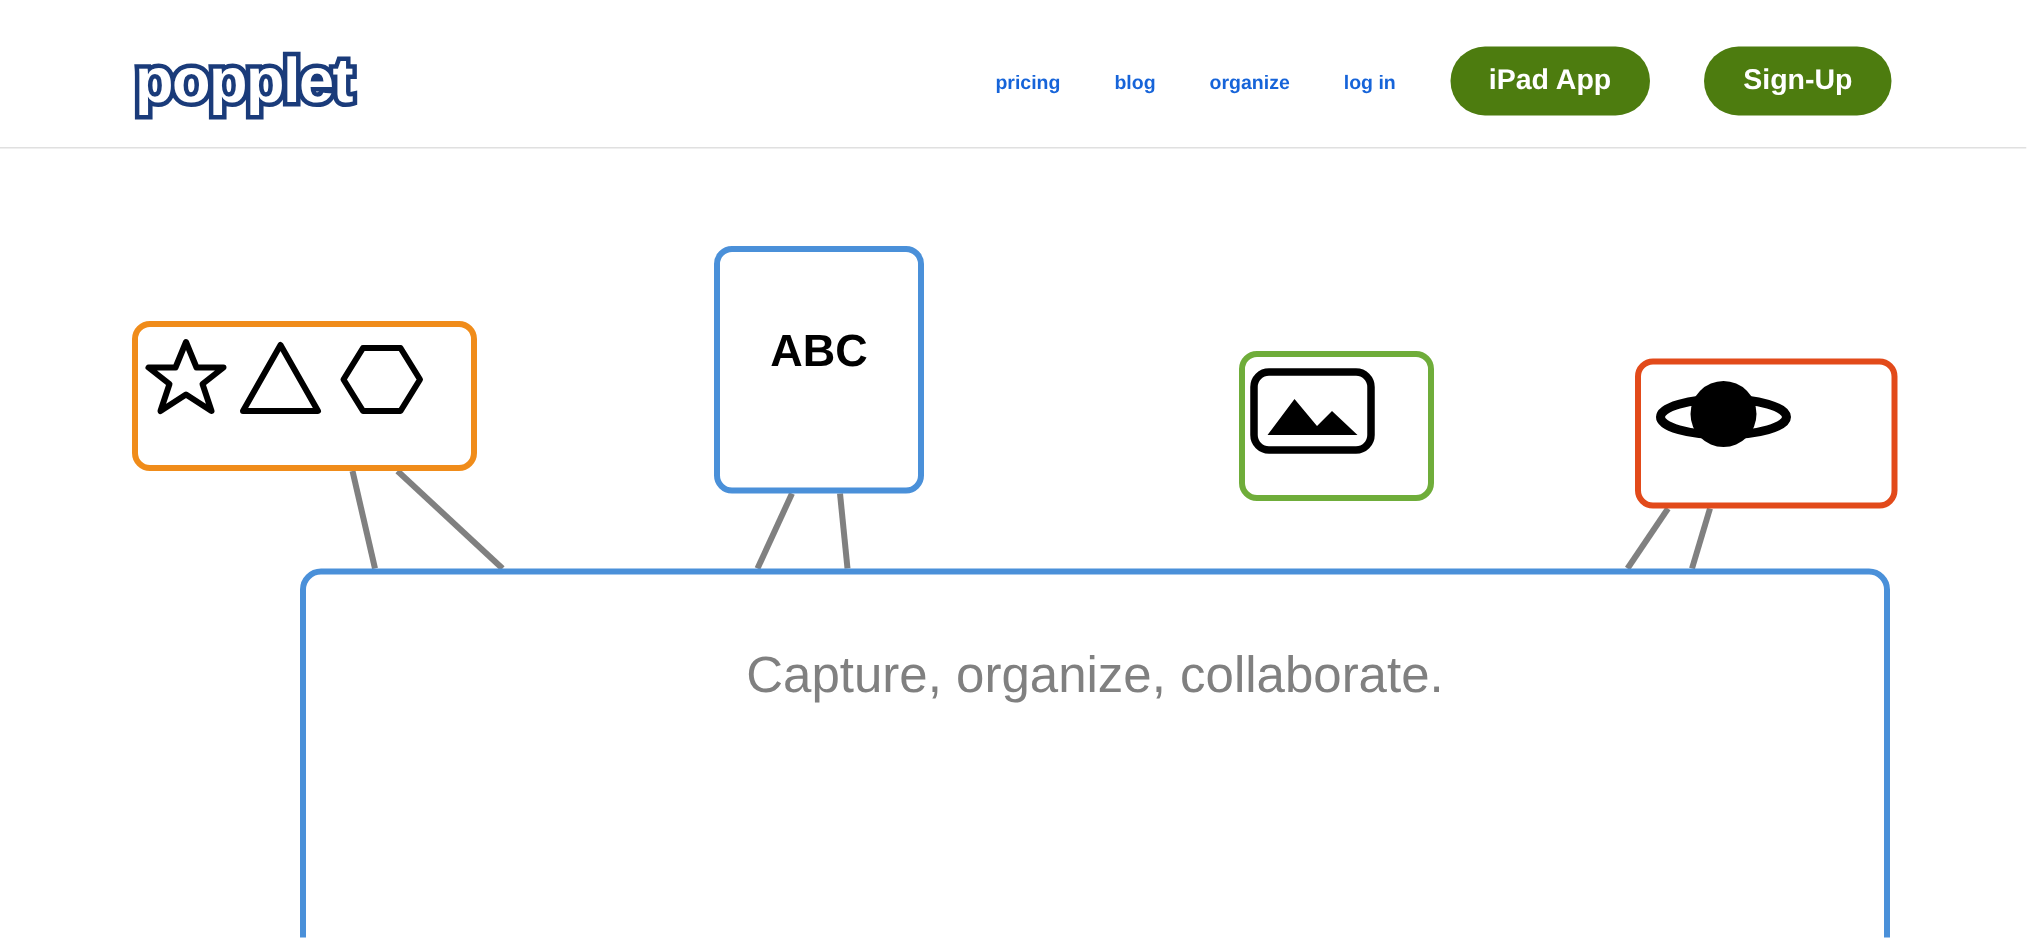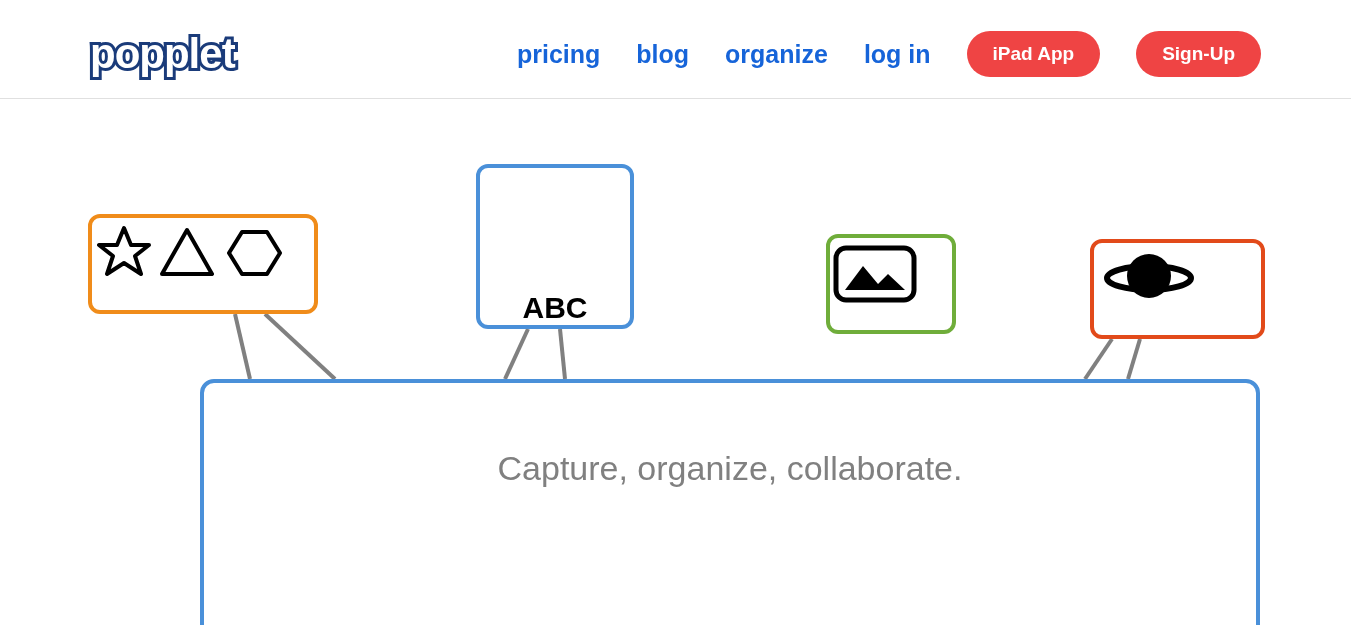--- a/index.html
+++ b/index.html
@@ -33,25 +33,25 @@
     color: #fff;
   }
   .nav {
     display: flex;
     align-items: center;
     gap: 36px;
   }
   .nav a.link {
     color: #1664d9;
     font-weight: 700;
-    font-size: 25px;
+    font-size: 13px;
     text-decoration: none;
   }
   .nav a.btn {
-    background: #ef4444;
+    background: #4d7c0f;
     color: #fff;
     font-weight: 700;
     font-size: 19px;
     padding: 12px 26px;
     border-radius: 999px;
     text-decoration: none;
   }
   .hero {
     position: relative;
     width: 100%;
@@ -70,22 +70,22 @@
     justify-content: center;
   }
   .card-orange { border: 4px solid #f08c1a; }
   .card-blue { border: 4px solid #4a90d9; }
   .card-green { border: 4px solid #6fad3a; }
   .card-red { border: 4px solid #e24a1a; }
   .card-shapes {
     top: 115px; left: 88px; width: 230px; height: 100px;
   }
   .card-abc {
-    top: 65px; left: 476px; width: 158px; height: 165px;
-    align-items: flex-end;
+    top: 65px; left: 476px; width: 140px; height: 165px;
+    align-items: flex-start;
     padding-top: 50px;
     font-weight: 700;
     font-size: 30px;
     font-family: Arial, sans-serif;
   }
   .card-image {
     top: 135px; left: 826px; width: 130px; height: 100px;
   }
   .card-planet {
     top: 140px; left: 1090px; width: 175px; height: 100px;
@@ -104,21 +104,20 @@
   }
   .main-card h1 {
     font-size: 45px;
     font-weight: 800;
     color: #111;
     letter-spacing: -0.5px;
   }
   .main-card p {
     font-size: 34px;
     color: #808080;
-    margin-top: 18px;
     font-weight: 400;
   }
 </style>
 </head>
 <body>
 
 <header class="header">
   <div class="logo">
     <span>popplet</span>
     <span class="logo-inner">popplet</span>

